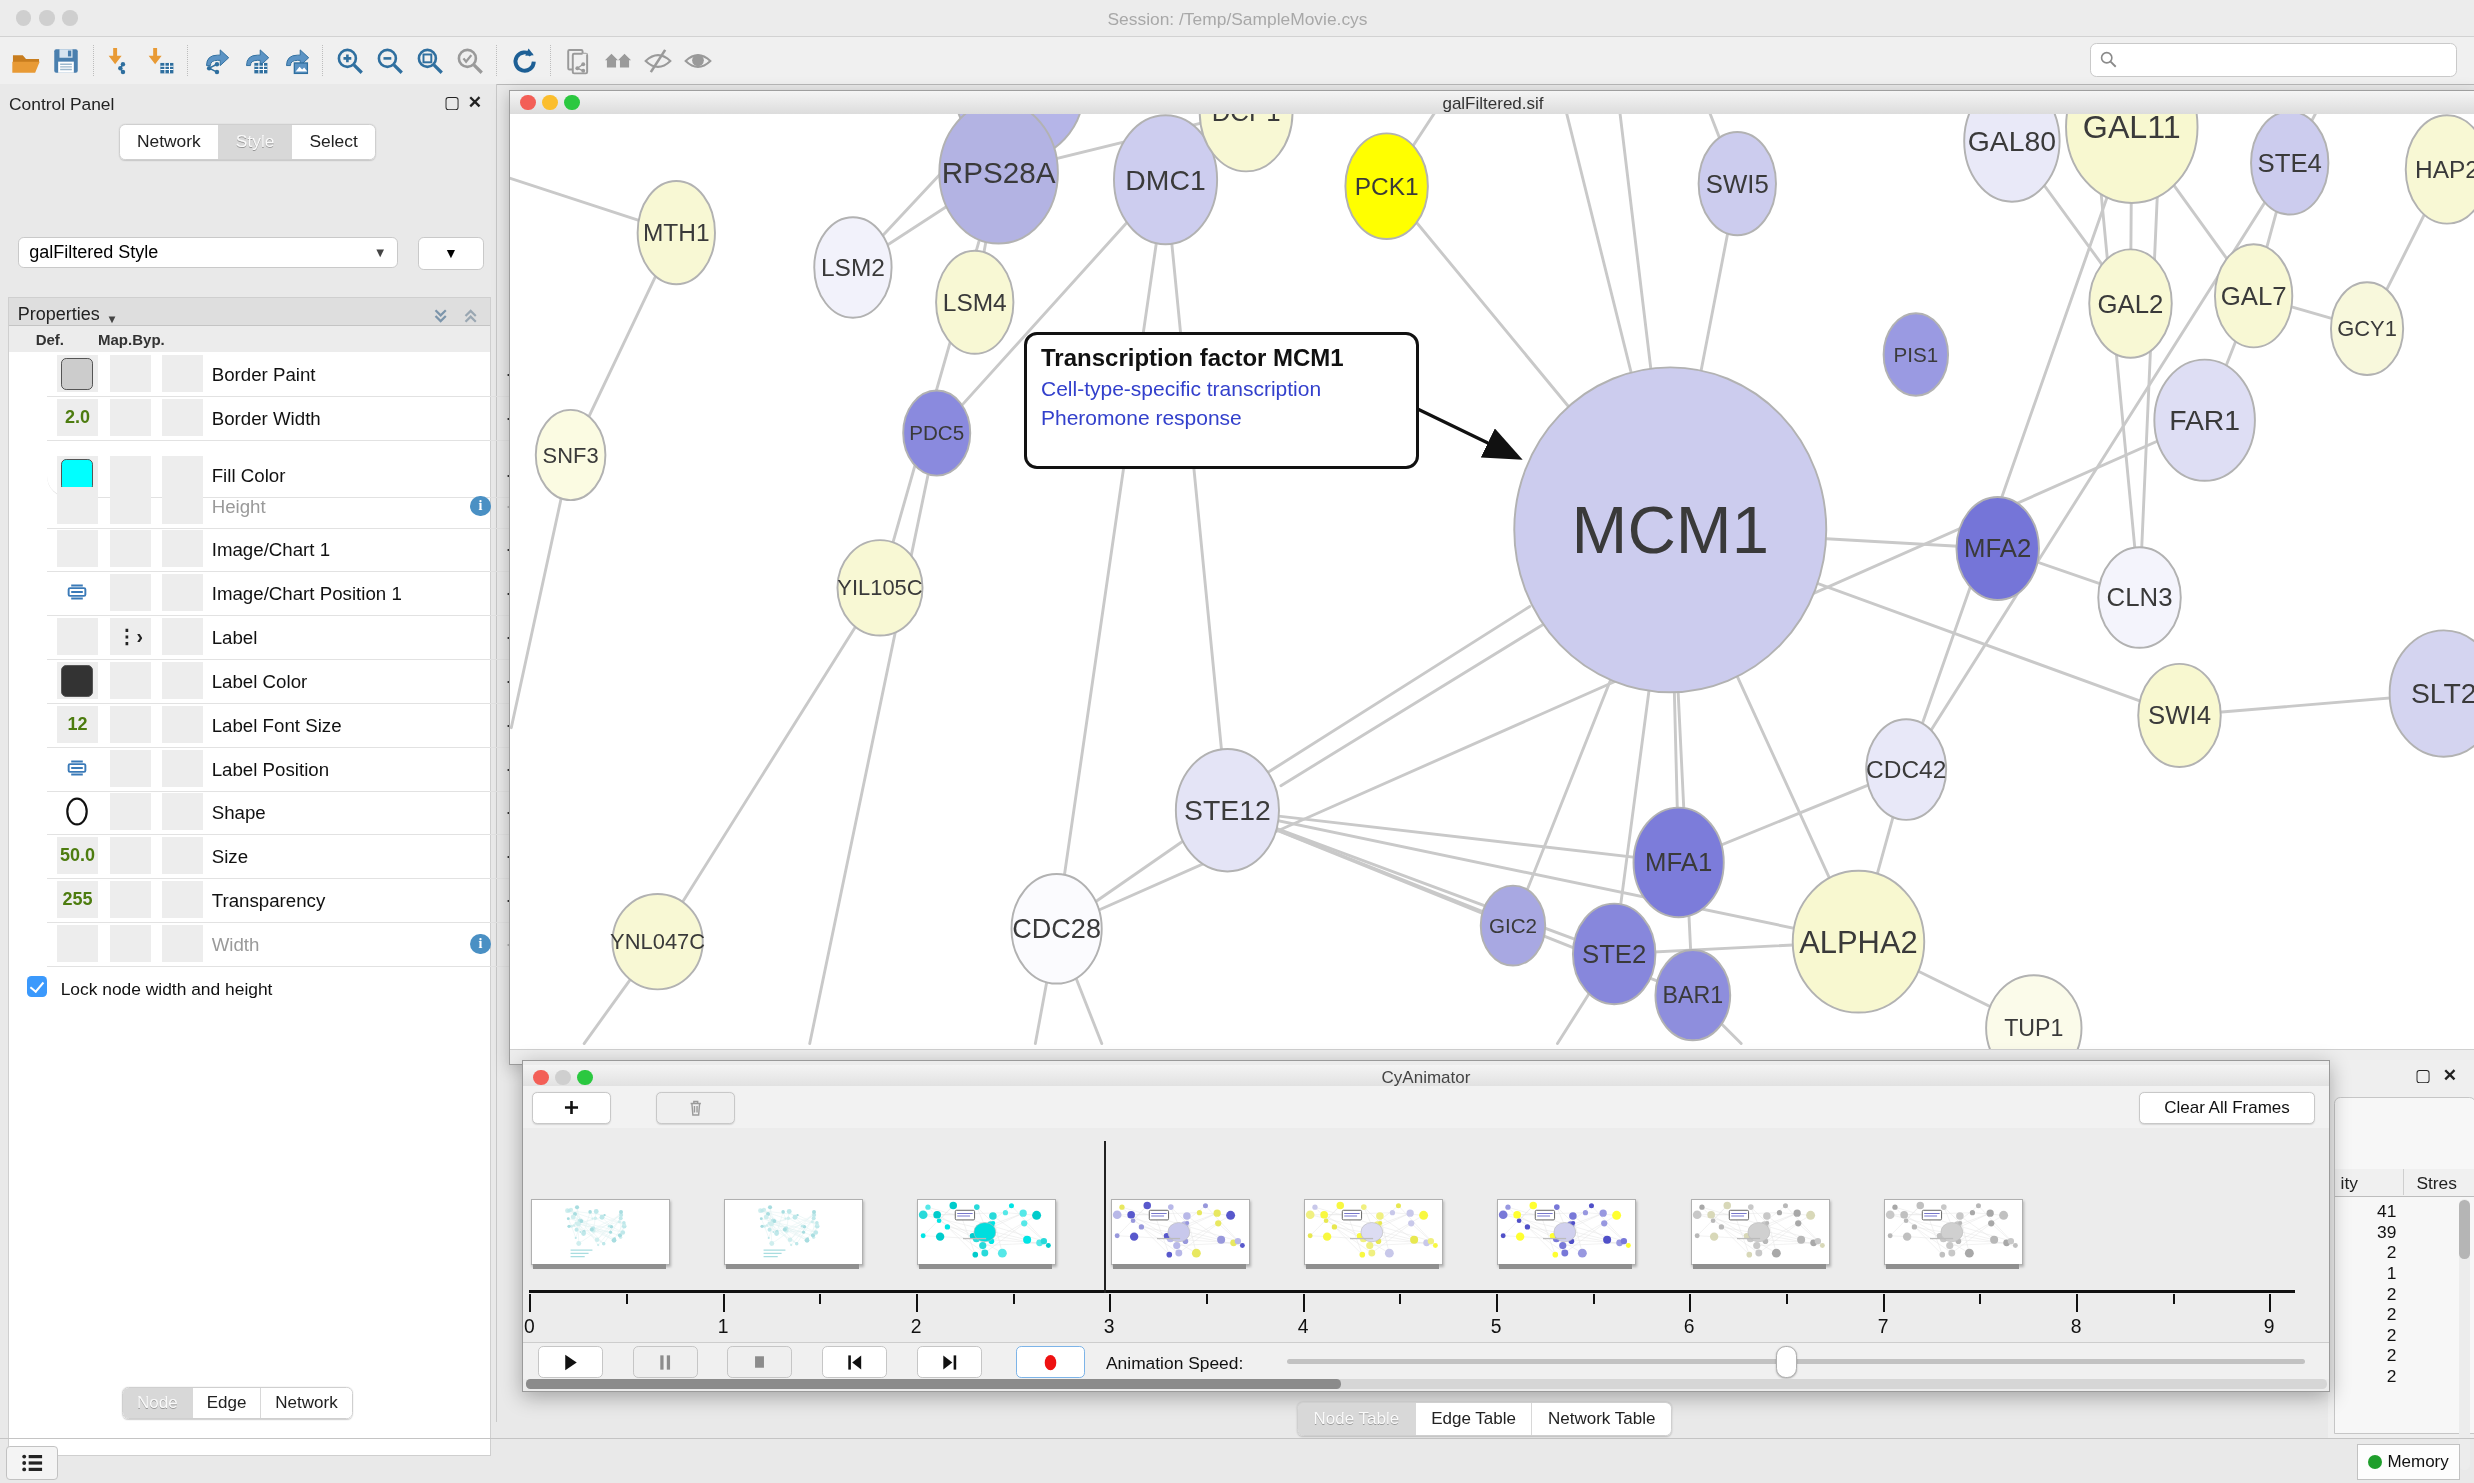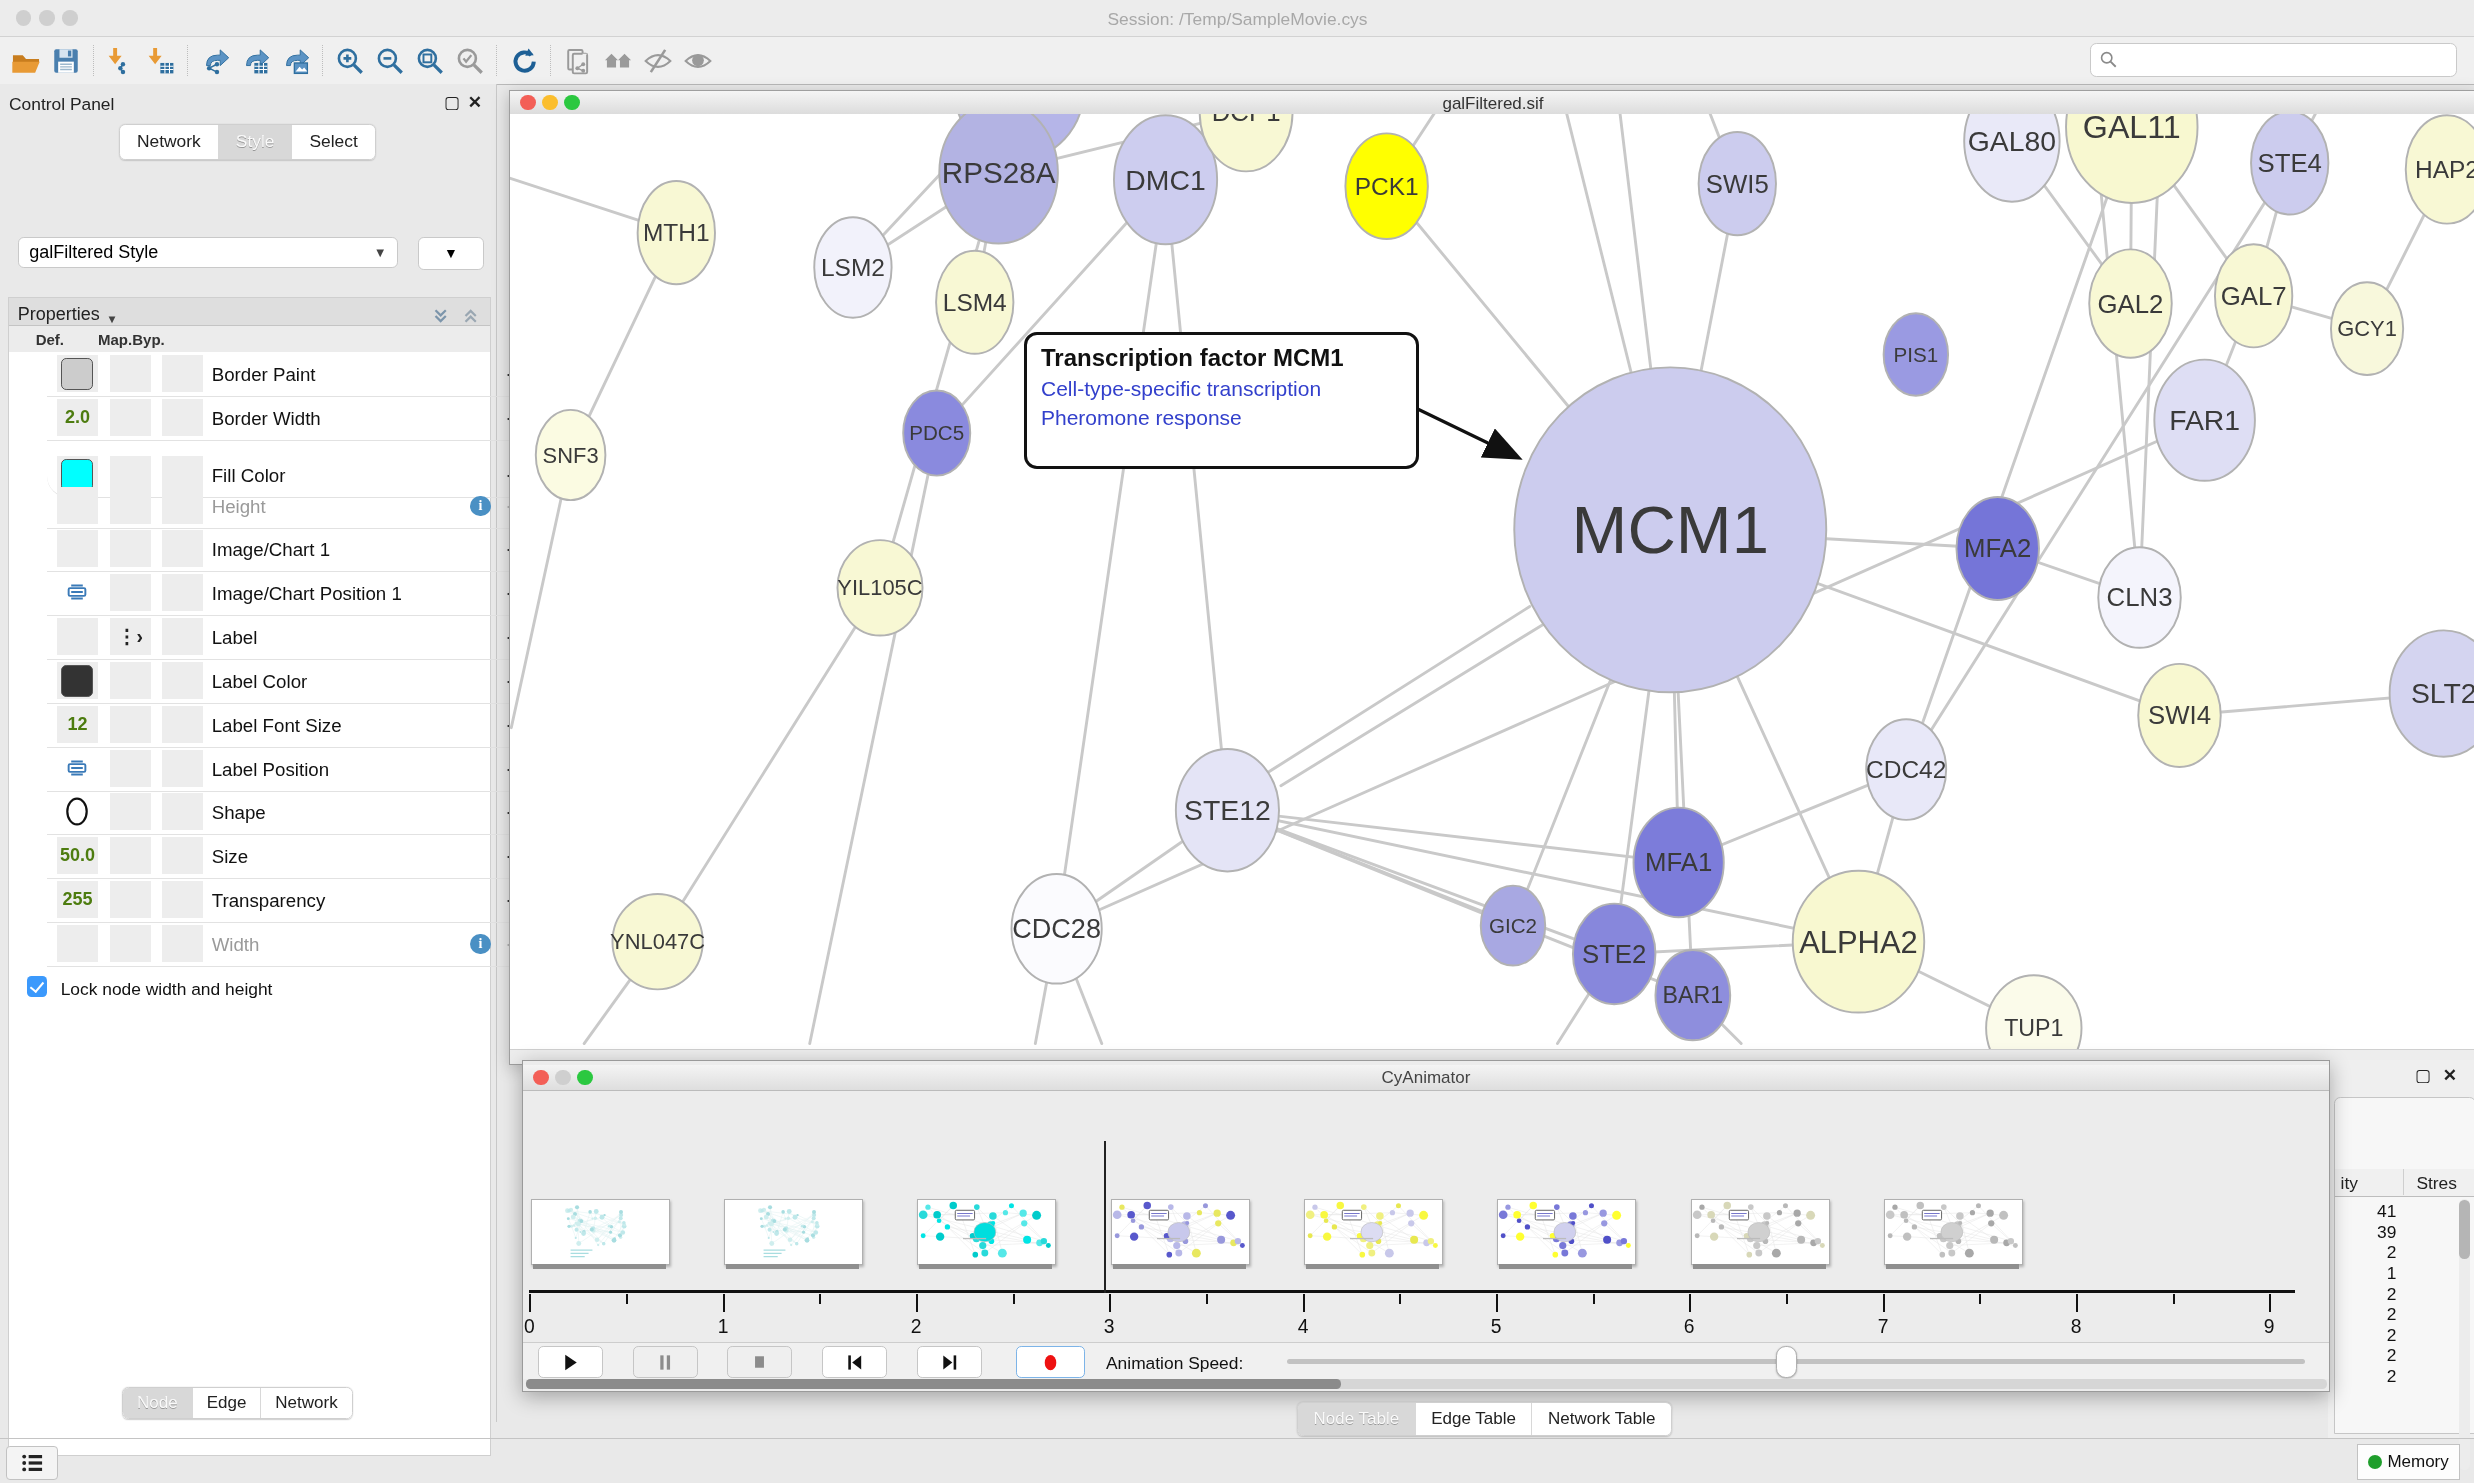--- a/index.html
+++ b/index.html
@@ -669,20 +669,33 @@
         </div>
     </div>
   </div>
 
   <div class="abs" id="cyanimator">
     <div class="abs" id="cya-titlebar">
       <div class="abs tl" style="left:10.3px;top:4.5px;background:#f35f57;"></div>
       <div class="abs tl" style="left:32px;top:4.5px;background:#cfcfcf;"></div>
       <div class="abs tl" style="left:54px;top:4.5px;background:#2bc840;"></div>
       <div class="abs" id="cya-title">CyAnimator</div>
+    </div>
+    <div class="abs" id="cya-toolbar">
+      <div class="cya-btn" style="left:9px;width:77px;">
+        <svg width="17" height="17" viewBox="0 0 26 26">
+            <path d="M13 3 v20 M3 13 h20" stroke="#111" stroke-width="4"></path>
+          </svg>
+      </div>
+      <div class="cya-btn" style="left:133px;width:77px;background:#efefef;">
+        <svg width="15.5" height="18" viewBox="0 0 24 28">
+            <path d="M4 7 h16 M9 7 v-3 h6 v3 M6 7 l1.5 18 h9 L18 7 M10 11 v10 M14 11 v10" fill="none" stroke="#9a9a9a" stroke-width="2.2"></path>
+          </svg>
+      </div>
+      <div class="cya-btn" id="clear-frames">Clear All Frames</div>
     </div>
     <div class="abs" id="cya-timeline">
         <div id="ruler-line" style="left: 6.4px; width: 1766px;"></div>
         <div class="tick" style="left: 6.4px; top: 166px; height: 18px;"></div>
         <div class="tick" style="left: 103px; top: 166px; height: 9.7px;"></div>
         <div class="tick-label" style="left: 6.4px;">0</div>
         <div class="tick" style="left: 200px; top: 166px; height: 18px;"></div>
         <div class="tick" style="left: 296px; top: 166px; height: 9.7px;"></div>
         <div class="tick-label" style="left: 200px;">1</div>
         <div class="tick" style="left: 393px; top: 166px; height: 18px;"></div>

